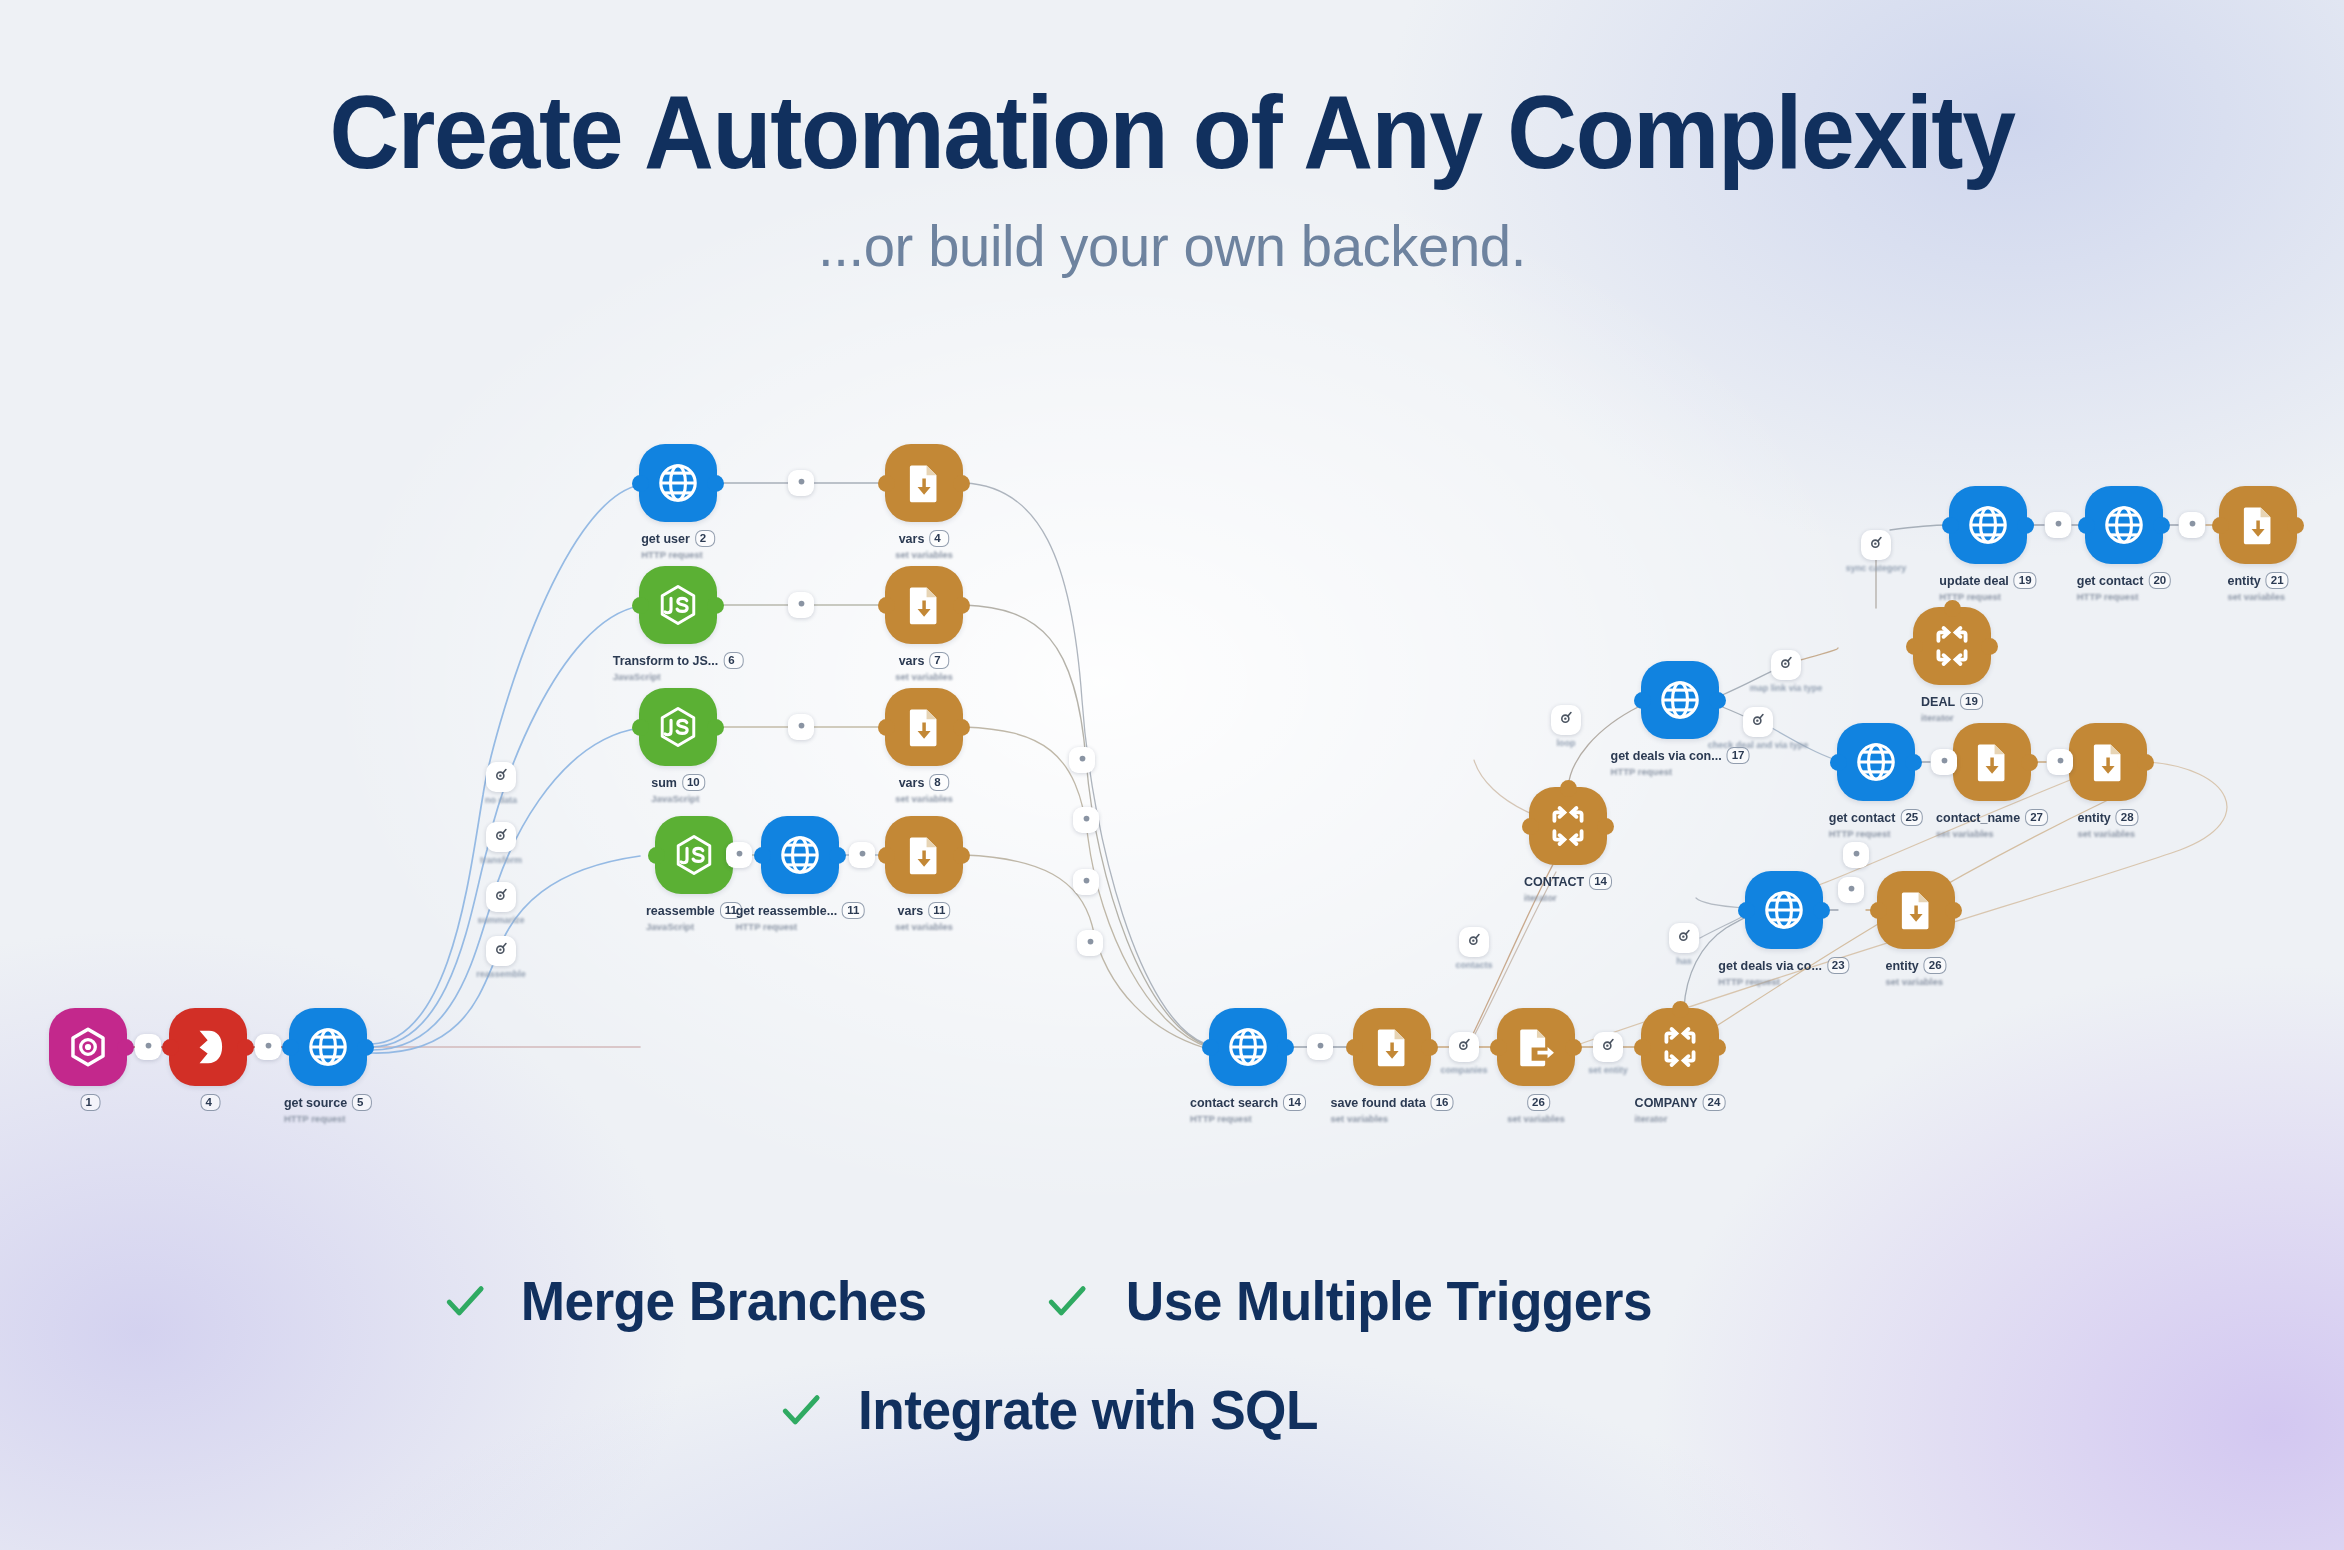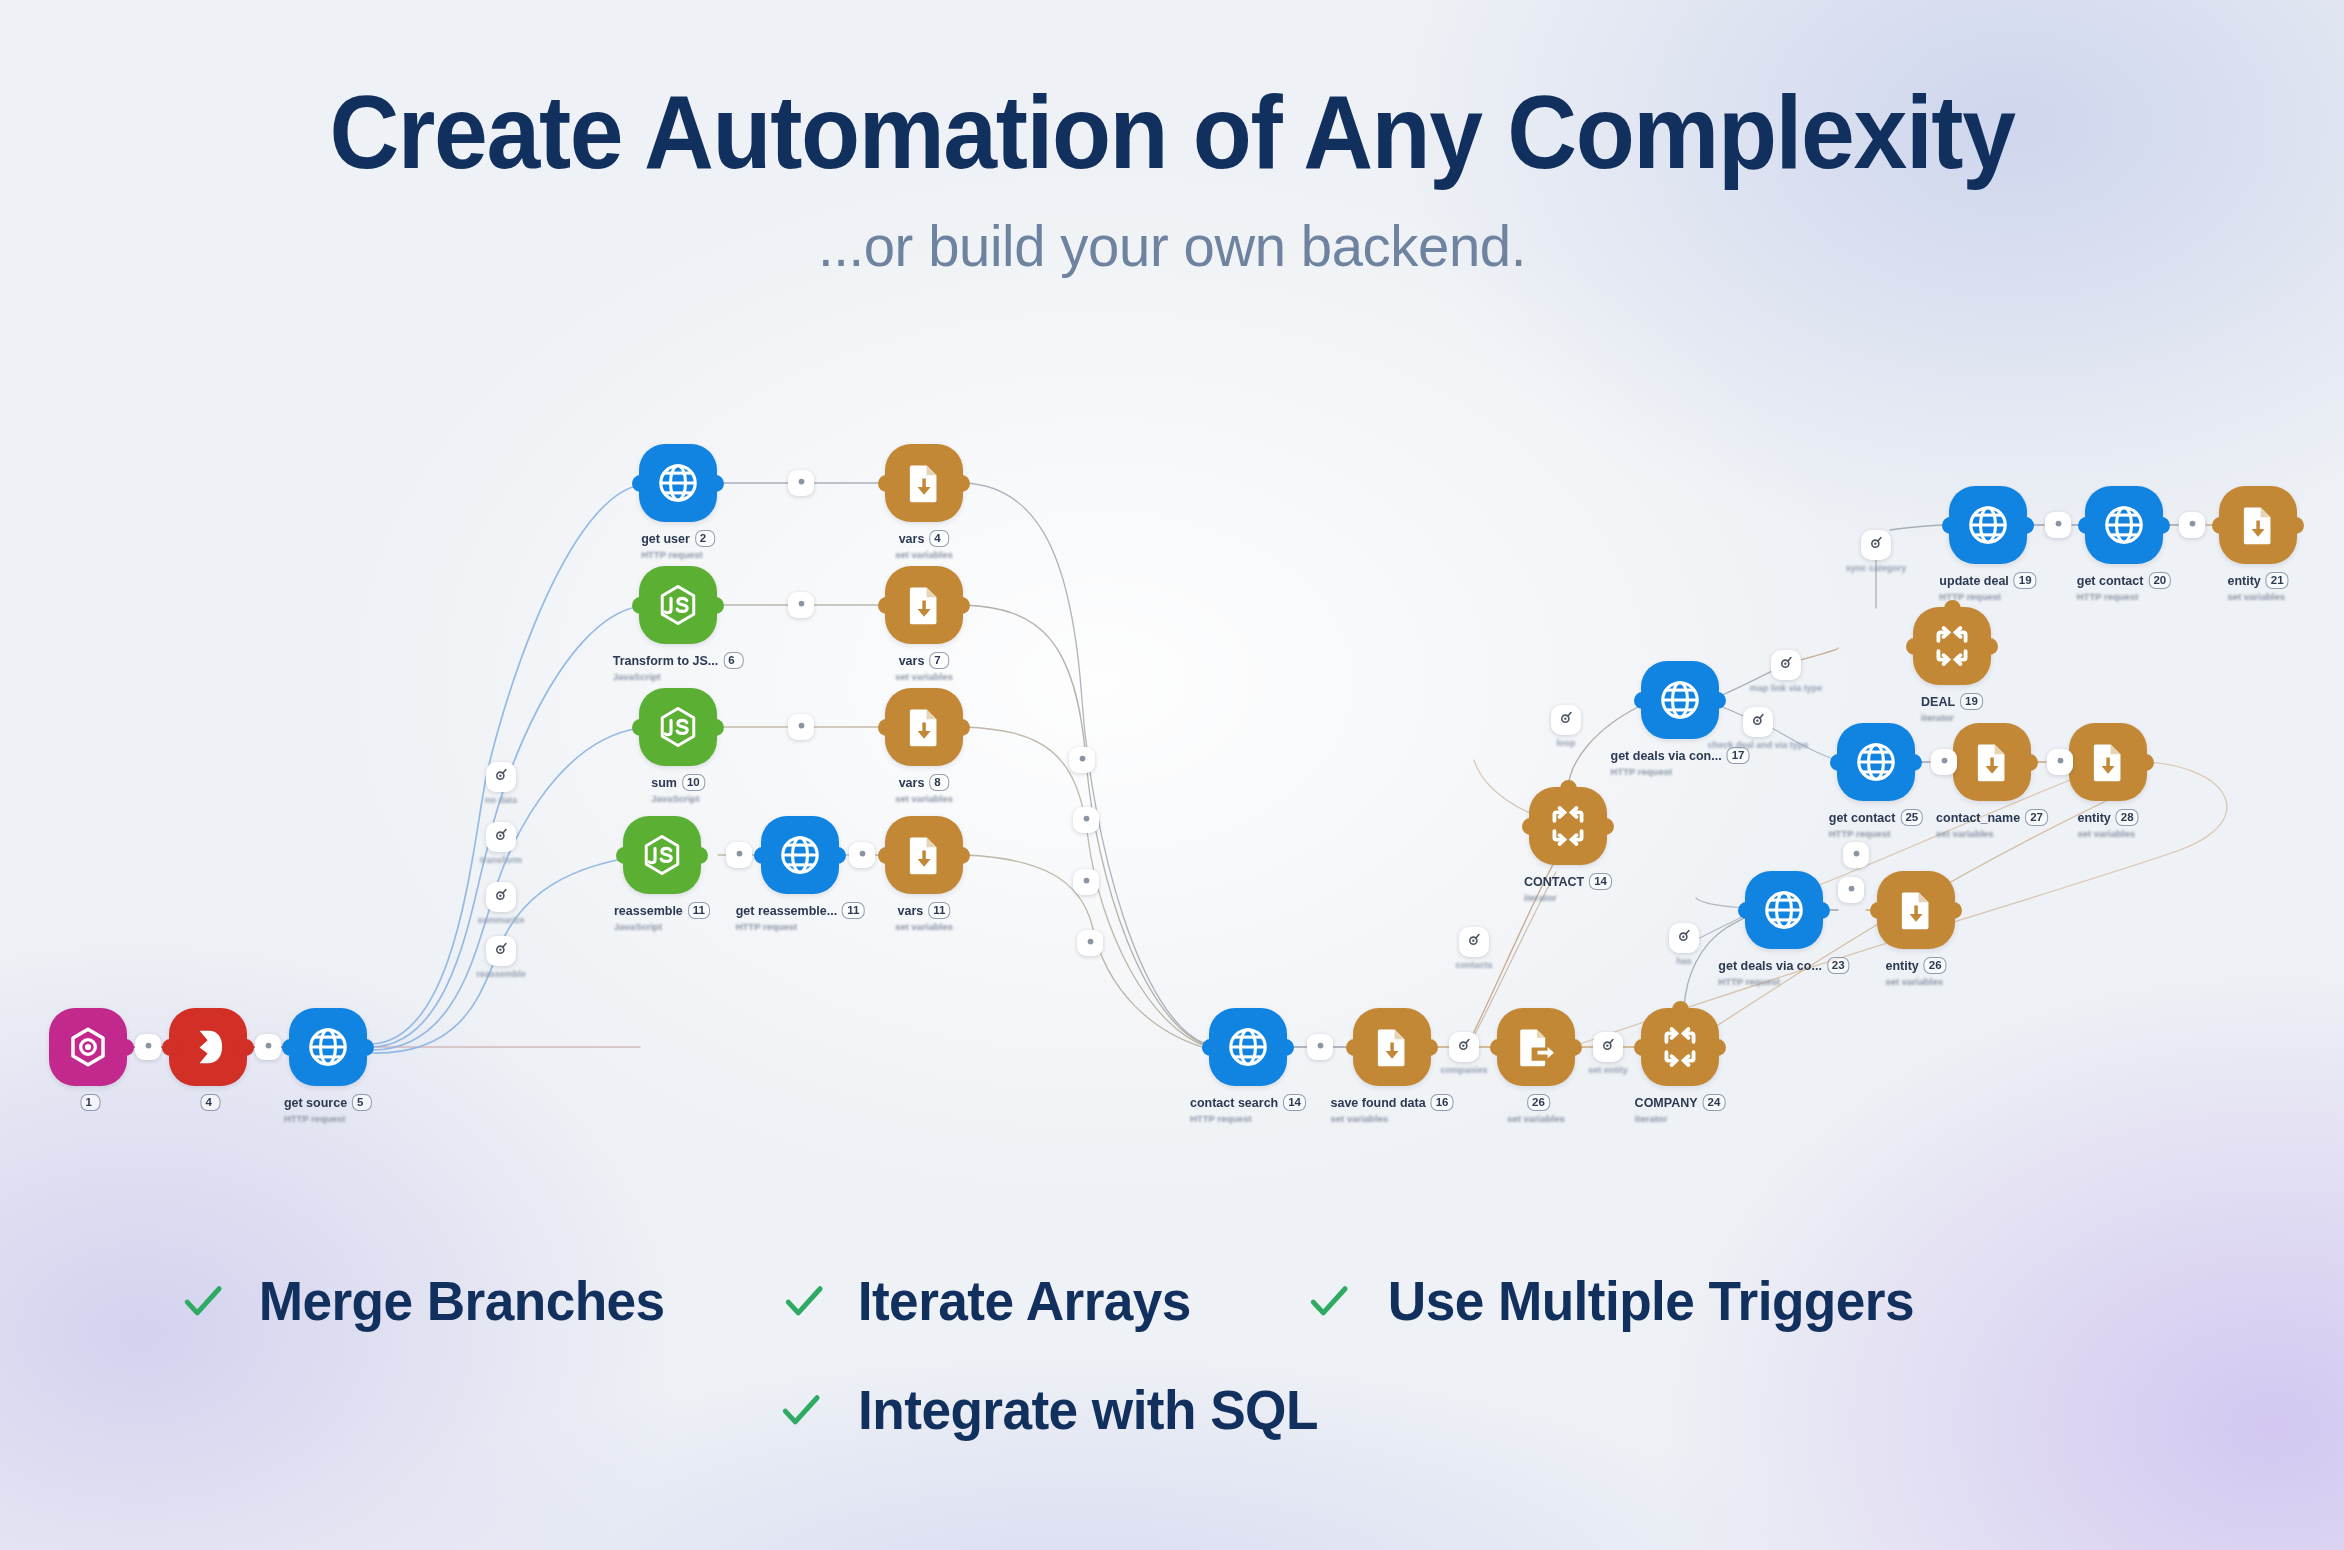--- a/index.html
+++ b/index.html
@@ -360,21 +360,21 @@
           </span>
     </div>
     <div class="nlabel">
       <div class="l1">
         <span>vars</span>
         <span class="badge" style="filter:blur(0)">8</span>
       </div>
       <div class="l2">set variables</div>
     </div>
       </div>
-      <div class="node" style="left: 662px; top: 855px; text-decoration: underline;">
+      <div class="node" style="left: 694px; top: 855px; text-decoration: underline;">
         <div class="nbody" style="background:#5bb034">
       <span class="nub l" style="background:#5bb034"></span>
           <span class="nub r" style="background:#5bb034"></span>
       <span>
             <svg width="44" height="44" viewBox="0 0 24 24" fill="none">
         <path d="M12 1.9l8.6 5v10.2l-8.6 5-8.6-5V6.9z" stroke="#ffffff" stroke-width="1.6" stroke-linejoin="round"></path>
         <path d="M8.2 8.3v6.1c0 1.1-.8 1.8-1.9 1.8-.6 0-1.1-.2-1.4-.5" stroke="#ffffff" stroke-width="1.7" stroke-linecap="round"></path>
         <path d="M16.8 9.6c-.4-.7-1.3-1.2-2.5-1.2-1.5 0-2.4.7-2.4 1.8 0 2.3 5.1 1 5.1 3.4 0 1.2-1.1 1.9-2.7 1.9-1.4 0-2.4-.5-2.8-1.3" stroke="#ffffff" stroke-width="1.7" stroke-linecap="round"></path>
             </svg>
           </span>
@@ -1013,26 +1013,20 @@
       <div class="feat">
         <span class="check"><svg width="46" height="46" viewBox="0 0 24 24" fill="none" stroke="#2faa62" stroke-width="2.6" stroke-linecap="round" stroke-linejoin="round">
         <path d="M3.8 12.6l5.2 5.6L20.4 5.6"></path>
           </svg></span>
       <span class="ftext">Merge Branches</span>
       </div>
       <div class="feat">
         <span class="check"><svg width="46" height="46" viewBox="0 0 24 24" fill="none" stroke="#2faa62" stroke-width="2.6" stroke-linecap="round" stroke-linejoin="round">
         <path d="M3.8 12.6l5.2 5.6L20.4 5.6"></path>
           </svg></span>
-      <span class="ftext">Iterate Arrays</span>
-      </div>
-      <div class="feat">
-        <span class="check"><svg width="46" height="46" viewBox="0 0 24 24" fill="none" stroke="#2faa62" stroke-width="2.6" stroke-linecap="round" stroke-linejoin="round">
-        <path d="M3.8 12.6l5.2 5.6L20.4 5.6"></path>
-          </svg></span>
       <span class="ftext">Use Multiple Triggers</span>
       </div>
     </div>
   <div class="feat-row r2" id="feat-row-2">
       <div class="feat">
         <span class="check"><svg width="46" height="46" viewBox="0 0 24 24" fill="none" stroke="#2faa62" stroke-width="2.6" stroke-linecap="round" stroke-linejoin="round">
         <path d="M3.8 12.6l5.2 5.6L20.4 5.6"></path>
           </svg></span>
       <span class="ftext">Integrate with SQL</span>
       </div>

